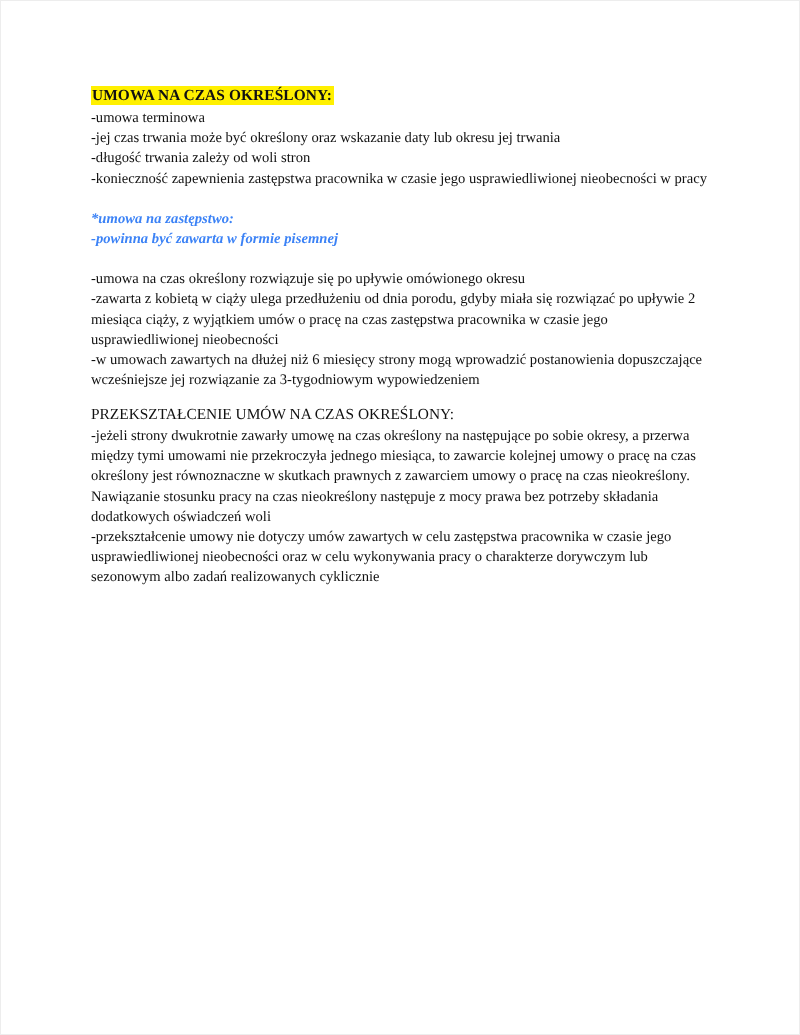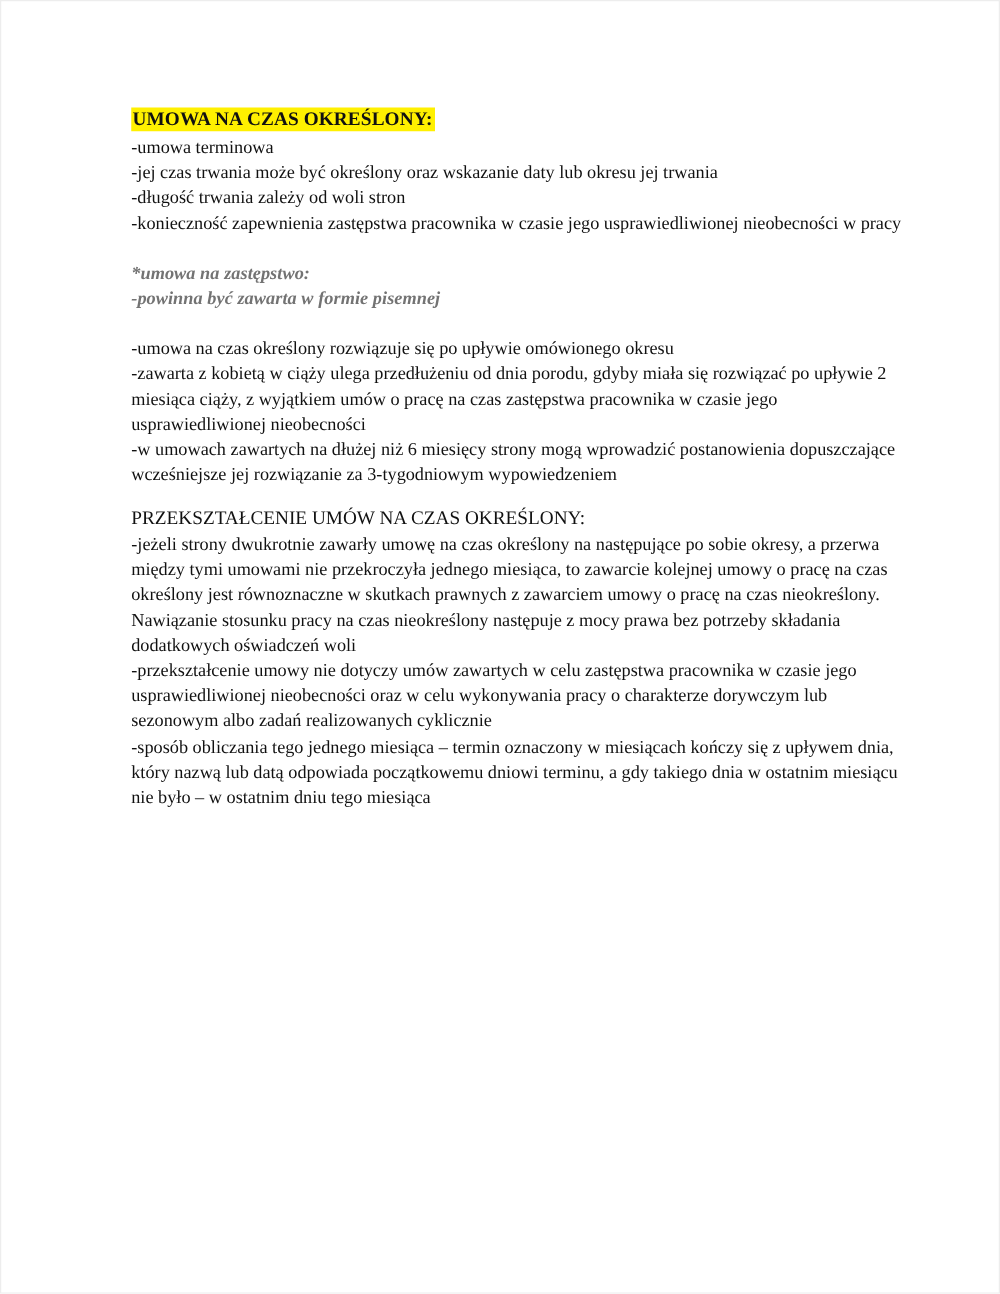--- a/index.html
+++ b/index.html
@@ -15,21 +15,21 @@
     height: 1035px;
     margin: 0 auto;
     background: #ffffff;
     box-sizing: border-box;
     border: 1px solid #ededed;
     overflow: hidden;
   }
 
   .sheet {
     position: absolute;
-    left: 104px;
+    left: 90px;
     top: 84px;
     width: 628px;
   }
 
   .doc-text {
     font-family: "Liberation Serif", "DejaVu Serif", serif;
     color: #111111;
     font-size: 14.6px;
     line-height: 20.2px;
     text-rendering: geometricPrecision;
@@ -61,21 +61,21 @@
   
   .gap {
     height: 20px;
   }
   .gap-sm {
     height: 14px;
   }
 
   
   .red-block {
-    color: #737373;
+    color: #3b82f6;
     font-weight: bold;
     font-style: italic;
     letter-spacing: 0.05px;
   }
   .red-block p {
     margin: 0;
   }
 
   
   .subhead {
@@ -115,17 +115,16 @@
       <p>-w umowach zawartych na dłużej niż 6 miesięcy strony mogą wprowadzić postanowienia dopuszczające wcześniejsze jej rozwiązanie za 3-tygodniowym wypowiedzeniem</p>
     </div>
 
     <div class="gap-sm"></div>
 
     <h2 class="subhead">PRZEKSZTAŁCENIE UMÓW NA CZAS OKREŚLONY:</h2>
 
     <div class="block">
       <p>-jeżeli strony dwukrotnie zawarły umowę na czas określony na następujące po sobie okresy, a przerwa między tymi umowami nie przekroczyła jednego miesiąca, to zawarcie kolejnej umowy o pracę na czas określony jest równoznaczne w skutkach prawnych z zawarciem umowy o pracę na czas nieokreślony. Nawiązanie stosunku pracy na czas nieokreślony następuje z mocy prawa bez potrzeby składania dodatkowych oświadczeń woli</p>
       <p>-przekształcenie umowy nie dotyczy umów zawartych w celu zastępstwa pracownika w czasie jego usprawiedliwionej nieobecności oraz w celu wykonywania pracy o charakterze dorywczym lub sezonowym albo zadań realizowanych cyklicznie</p>
-      <p>-sposób obliczania tego jednego miesiąca – termin oznaczony w miesiącach kończy się z upływem dnia, który nazwą lub datą odpowiada początkowemu dniowi terminu, a gdy takiego dnia w ostatnim miesiącu nie było – w ostatnim dniu tego miesiąca</p>
     </div>
 
   </div>
 </div>
 
 </body></html>

